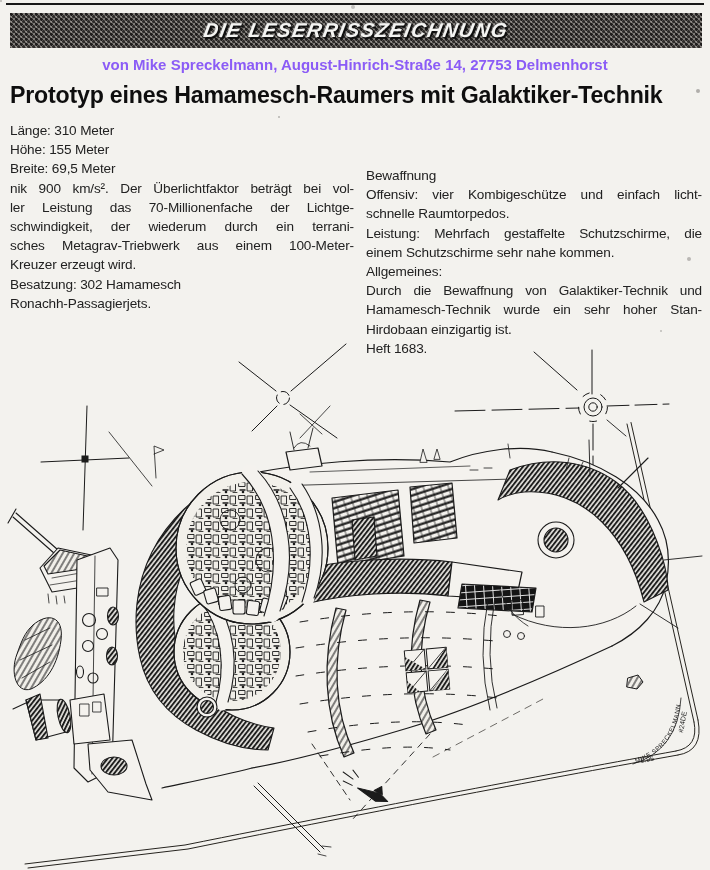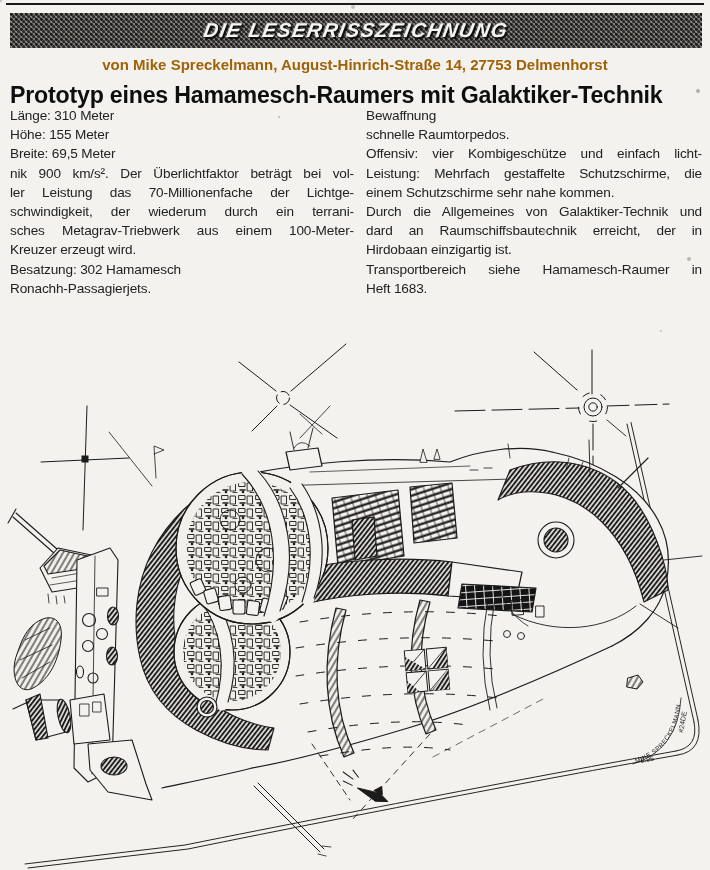--- a/index.html
+++ b/index.html
@@ -22,31 +22,31 @@
     display:flex;align-items:center;justify-content:center;
   }
   .banner-text{
     font-style:italic;font-weight:bold;font-size:20px;letter-spacing:1.5px;
     color:#f4f4f2;transform:skewX(-10deg);
     text-shadow:2px 2px 1px rgba(10,10,10,.95),-1px -1px 0 rgba(255,255,255,.22);
     white-space:nowrap;
   }
   .byline{
     position:absolute;left:0;top:56px;width:710px;text-align:center;
-    font-weight:bold;font-size:15px;letter-spacing:0;color:#a16207;
+    font-weight:bold;font-size:15px;letter-spacing:0;color:#8b5cf6;
   }
   .headline{
     position:absolute;left:10px;top:82px;width:700px;
     font-weight:bold;font-size:23.5px;letter-spacing:-.2px;color:#0e0e0e;
     transform:scaleX(.985);transform-origin:left;white-space:nowrap;
   }
-  .col{position:absolute;top:106px;font-size:13.6px;line-height:19.2px;
+  .col{position:absolute;top:121px;font-size:13.6px;line-height:19.2px;
     font-weight:500;color:#222;letter-spacing:-.15px;}
   .col-left{left:10px;width:344px;}
-  .col-right{left:366px;width:336px;}
+  .col-right{left:366px;width:336px;margin-top:45px;}
   .bl{white-space:nowrap;}
   .j{white-space:normal;text-align:justify;text-align-last:justify;}
   .figure{position:absolute;left:0;top:335px;width:710px;height:535px;}
   svg{display:block;}
   .specks{position:absolute;left:0;top:0;width:2px;height:2px;border-radius:50%;
     background:#b8b6b2;
     box-shadow:697px 90px 0 1px #b0aeaa,688px 258px 0 1px #bab8b4,
                352px 6px 0 1px #c2c0bc,543px 231px 0 1px #c6c4c0,
                278px 116px 0 0 #b5b3af,660px 330px 0 0 #bdbbb7;}
 </style>
@@ -71,28 +71,28 @@
   <div class="bl j">ler Leistung das 70-Millionenfache der Lichtge-</div>
   <div class="bl j">schwindigkeit, der wiederum durch ein terrani-</div>
   <div class="bl j">sches Metagrav-Triebwerk aus einem 100-Meter-</div>
   <div class="bl">Kreuzer erzeugt wird.</div>
   <div class="bl">Besatzung: 302 Hamamesch</div>
   <div class="bl">Ronachh-Passagierjets.</div>
 </div>
 
 <div class="col col-right">
   <div class="bl">Bewaffnung</div>
+  <div class="bl j">Offensiv: vier Kombigeschütze und einfach licht-</div>
   <div class="bl">schnelle Raumtorpedos.</div>
-  <div class="bl j">Offensiv: vier Kombigeschütze und einfach licht-</div>
   <div class="bl j">Leistung: Mehrfach gestaffelte Schutzschirme, die</div>
   <div class="bl">einem Schutzschirme sehr nahe kommen.</div>
-  <div class="bl j">Durch die Allgemeines von Galaktiker-Technik und</div>
-  <div class="bl j">dard an Raumschiffsbautechnik erreicht, der in</div>
+  <div class="bl">Allgemeines:</div>
+  <div class="bl j">Durch die Bewaffnung von Galaktiker-Technik und</div>
+  <div class="bl j">Hamamesch-Technik wurde ein sehr hoher Stan-</div>
   <div class="bl">Hirdobaan einzigartig ist.</div>
-  <div class="bl j">Transportbereich siehe Hamamesch-Raumer in</div>
   <div class="bl">Heft 1683.</div>
 </div>
 
 <div class="figure">
 <svg viewBox="0 335 710 535" width="710" height="535" xmlns="http://www.w3.org/2000/svg" stroke-linecap="round" stroke-linejoin="round">
   <defs>
     <pattern id="hd" width="3.6" height="3.6" patternUnits="userSpaceOnUse" patternTransform="rotate(38)">
       <rect width="3.6" height="3.6" fill="#e8e6e1"></rect>
       <line x1="1" y1="0" x2="1" y2="3.6" stroke="#181818" stroke-width="1.9"></line>
     </pattern>

